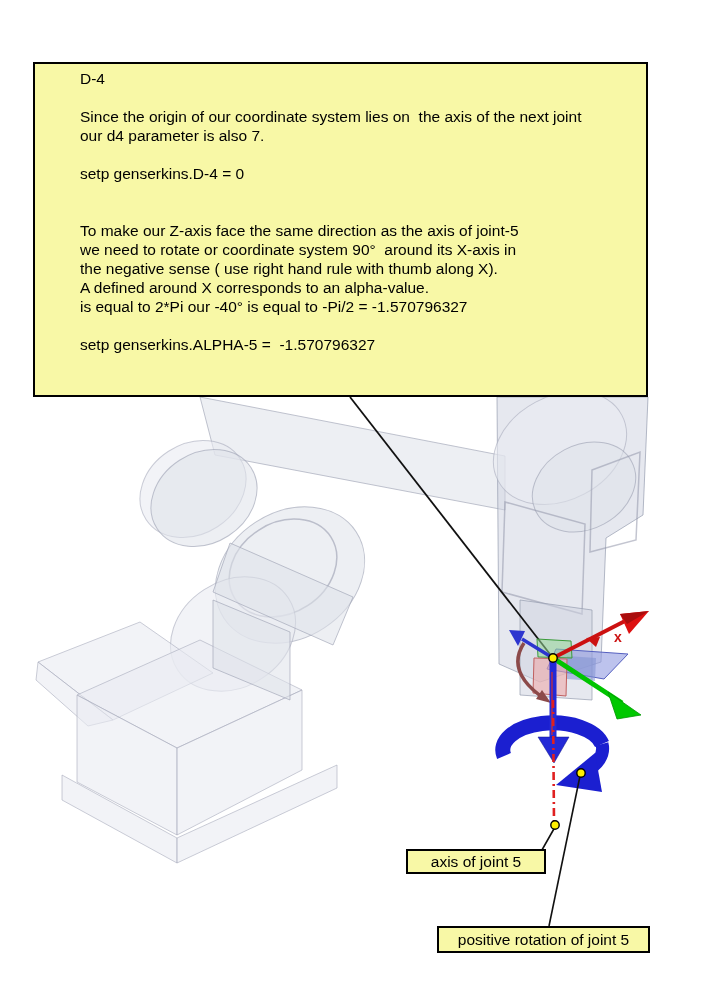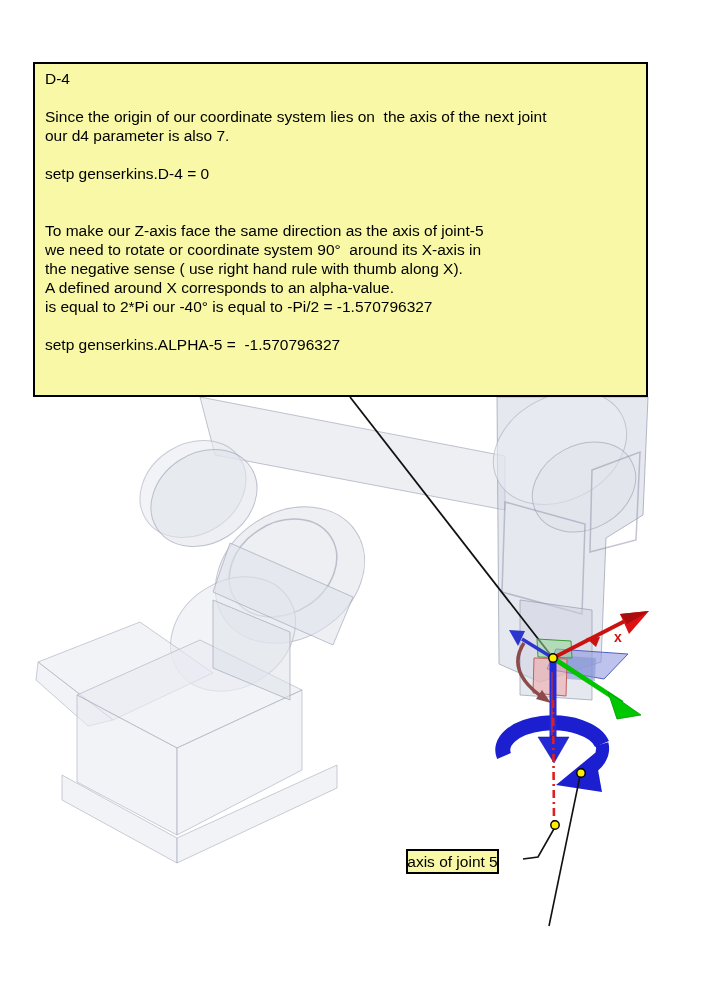--- a/index.html
+++ b/index.html
@@ -4,27 +4,27 @@
 <style>
   html,body{margin:0;padding:0;background:#fff;}
   .stage{position:relative;width:707px;height:1000px;background:#fff;overflow:hidden;
          font-family:"Liberation Sans", sans-serif;}
   svg.scene{position:absolute;left:0;top:0;width:707px;height:1000px;}
   .note-box{
     position:absolute;left:33px;top:62px;width:615px;height:335px;
     box-sizing:border-box;border:2px solid #000;background:#f8f8a6;
     padding:5px 0 0 10px;color:#000;
   }
-  .note-line{white-space:pre;font-size:15.5px;line-height:19px;height:19px;}
+  .note-line{white-space:pre;font-size:15.5px;line-height:19px;height:19px;margin-left:35px;}
   .callout{
     position:absolute;box-sizing:border-box;border:2px solid #000;background:#f8f8a6;
     display:flex;align-items:center;justify-content:center;
     font-size:15.5px;color:#000;white-space:nowrap;
   }
-  .callout.axis{left:406px;top:849px;width:93px;height:25px;}
+  .callout.axis{left:406px;top:849px;width:140px;height:25px;}
   .callout.rot{left:437px;top:926px;width:213px;height:27px;}
   .robot-fill{fill:rgba(222,225,234,0.55);stroke:rgba(160,165,182,0.65);stroke-width:1;}
   .robot-light{fill:rgba(233,235,241,0.6);stroke:rgba(168,172,188,0.6);stroke-width:1;}
   .robot-mid{fill:rgba(206,210,223,0.5);stroke:rgba(150,156,175,0.7);stroke-width:1;}
   .robot-line{fill:none;stroke:rgba(145,150,170,0.55);stroke-width:1.5;}
 </style>
 </head>
 <body>
 
 <div class="stage">
@@ -122,14 +122,17 @@
       <div class="note-line">the negative sense ( use right hand rule with thumb along X).</div>
       <div class="note-line">A defined around X corresponds to an alpha-value.</div>
       <div class="note-line">is equal to 2*Pi our -40° is equal to -Pi/2 = -1.570796327</div>
       <div class="note-line">&nbsp;</div>
       <div class="note-line">setp genserkins.ALPHA-5 =  -1.570796327</div>
     </div>
 
   <div class="callout axis">
     <span>axis of joint 5</span>
   </div>
+  <div class="callout rot">
+    <span>positive rotation of joint 5</span>
+  </div>
 
 </div>
 
 </body></html>

